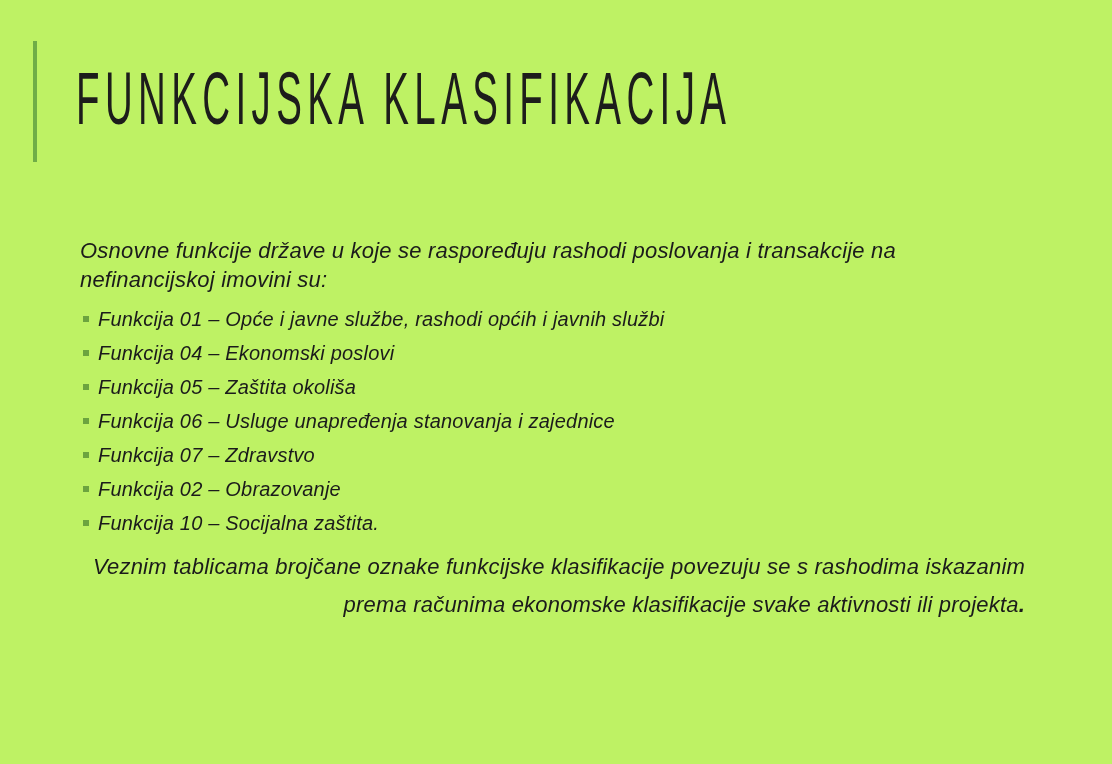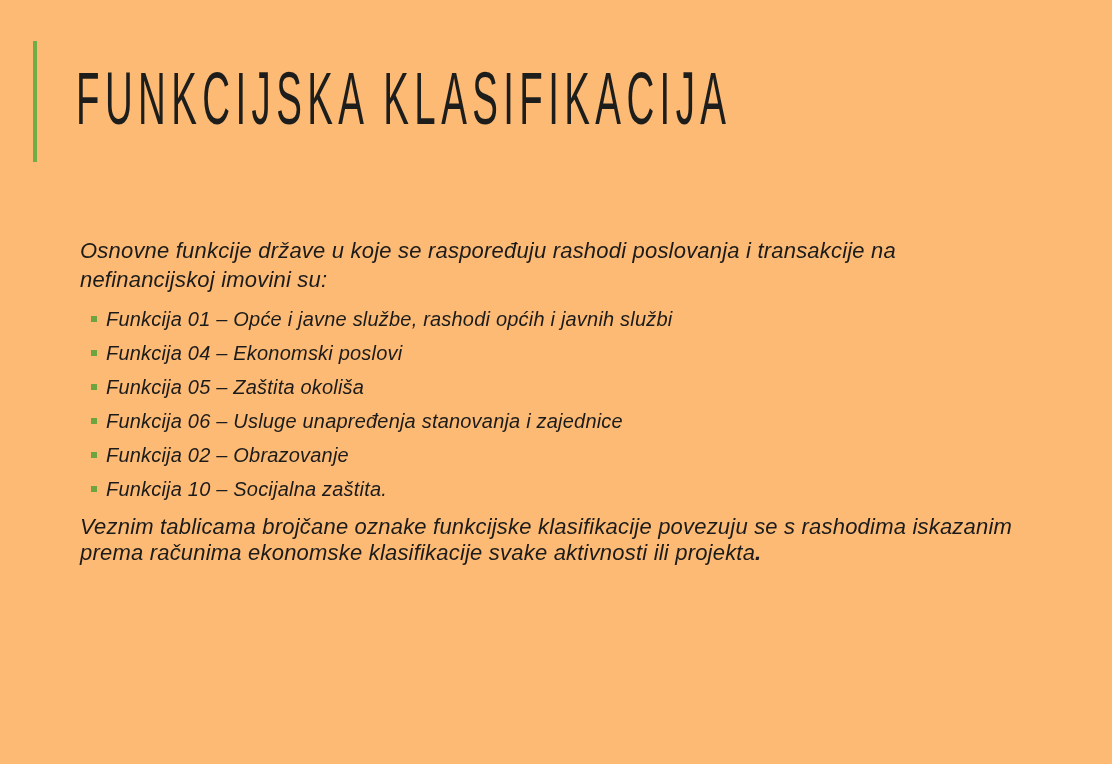--- a/index.html
+++ b/index.html
@@ -4,21 +4,21 @@
 <style>
   html, body {
     margin: 0;
     padding: 0;
     background: #ffffff;
   }
   .slide {
     position: relative;
     width: 1112px;
     height: 764px;
-    background: #fdba74;
+    background: #bef264;
     overflow: hidden;
     font-family: "Liberation Sans", sans-serif;
     color: #1b1b1b;
   }
   .accent-bar {
     position: absolute;
     left: 33px;
     top: 41px;
     width: 4px;
     height: 121px;
@@ -46,21 +46,21 @@
     font-style: italic;
   }
   .intro {
     margin: 0 0 15px 0;
     font-size: 22px;
     line-height: 29px;
     letter-spacing: 0.2px;
   }
   .function-list {
     list-style: none;
-    margin: 8px;
+    margin: 0;
     padding: 0;
   }
   .fn-item {
     position: relative;
     padding-left: 18px;
     font-size: 20px;
     line-height: 21px;
     margin-bottom: 13px;
     letter-spacing: 0.2px;
   }
@@ -68,22 +68,23 @@
     position: absolute;
     left: 3px;
     top: 7px;
     width: 6px;
     height: 6px;
     background: #6CA43F;
   }
   .outro {
     margin: 14px 0 0 0;
     font-size: 22px;
-    line-height: 26px;
+    line-height: 38px;
     letter-spacing: 0.2px;
+    text-align: right;
   }
   .bold-period {
     font-weight: 700;
   }
 </style>
 </head>
 <body>
 
 <div class="slide">
   <div class="accent-bar"></div>
@@ -107,20 +108,24 @@
       <li class="fn-item">
         <span class="bullet"></span>
         <span>Funkcija 05 – Zaštita okoliša</span>
       </li>
       <li class="fn-item">
         <span class="bullet"></span>
         <span>Funkcija 06 – Usluge unapređenja stanovanja i zajednice</span>
       </li>
       <li class="fn-item">
         <span class="bullet"></span>
+        <span>Funkcija 07 – Zdravstvo</span>
+      </li>
+      <li class="fn-item">
+        <span class="bullet"></span>
         <span>Funkcija 02 – Obrazovanje</span>
       </li>
       <li class="fn-item">
         <span class="bullet"></span>
         <span>Funkcija 10 – Socijalna zaštita.</span>
       </li>
     </ul>
 
     <p class="outro"><span>Veznim tablicama brojčane oznake funkcijske klasifikacije povezuju se s rashodima iskazanim prema računima ekonomske klasifikacije svake aktivnosti ili projekta</span><span class="bold-period">.</span></p>
   </div>

